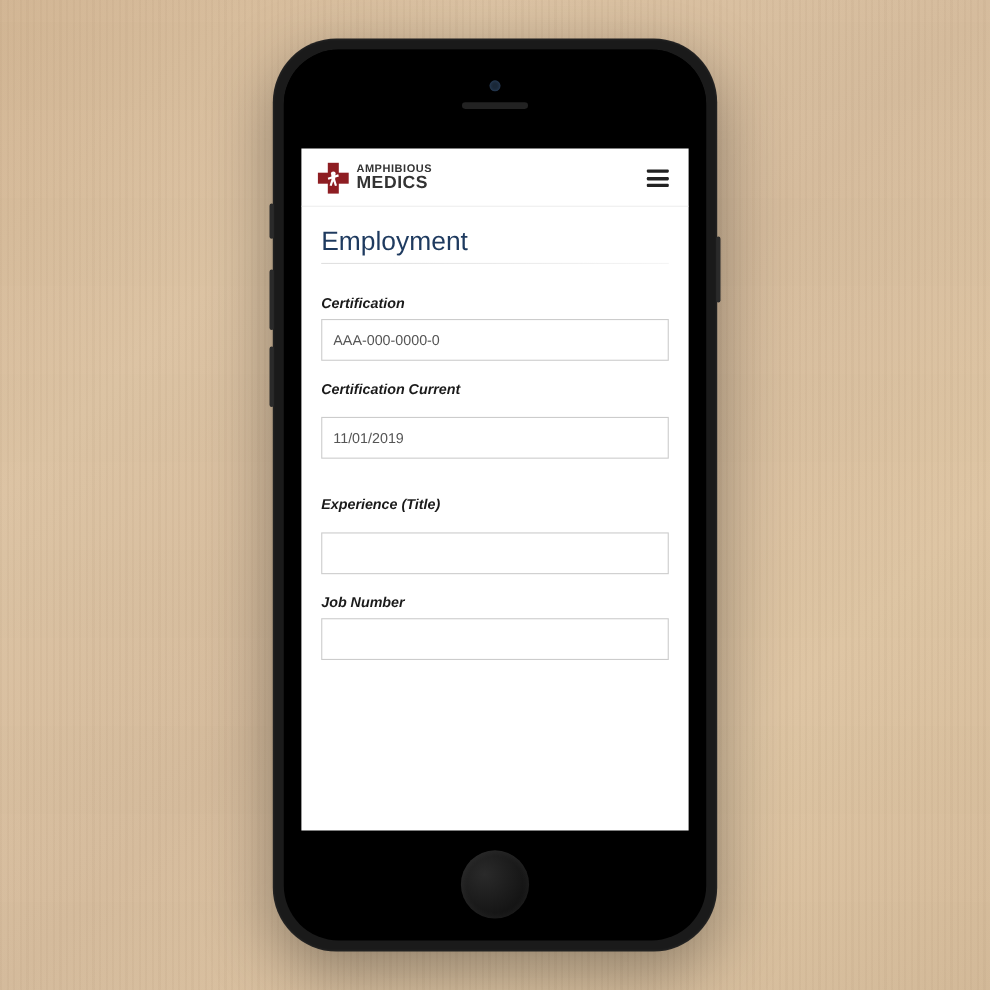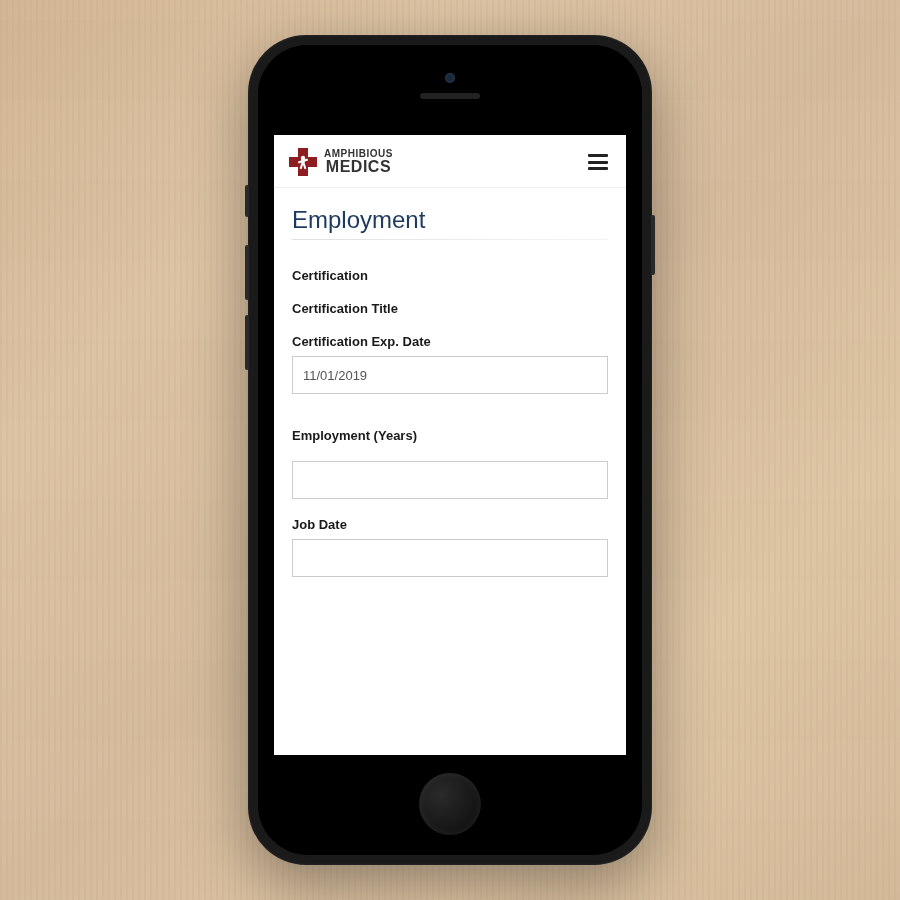--- a/index.html
+++ b/index.html
@@ -91,21 +91,20 @@
       border-radius: 50%;
       background: radial-gradient(circle at 35% 35%, #2a2a2a, #0a0a0a);
       box-shadow: inset 0 0 8px rgba(255,255,255,0.08), 0 0 2px rgba(0,0,0,0.6);
     }
     .app-header {
       display: flex;
       align-items: center;
       justify-content: space-between;
       padding: 12px 18px 10px 14px;
       border-bottom: 1px solid #eee;
-      text-align: center;
     }
     .logo-block {
       display: flex;
       align-items: center;
       gap: 6px;
     }
     .logo-cross {
       width: 30px;
       height: 30px;
       position: relative;
@@ -162,20 +161,21 @@
     .form-group {
       margin-bottom: 18px;
     }
     .form-group.spaced { margin-top: 34px; }
     .form-label {
       display: block;
       font-size: 13px;
       font-weight: 700;
       color: #1a1a1a;
       margin-bottom: 7px;
+      font-style: italic;
     }
     .form-input {
       width: 100%;
       height: 38px;
       border: 1px solid #ccc;
       padding: 0 10px;
       font-size: 13px;
       color: #555;
       background: #fff;
       font-family: inherit;
@@ -221,41 +221,41 @@
             <span></span>
             <span></span>
         </div>
       </div>
 
       <div class="page-content">
         <h1 class="page-title">Employment</h1>
 
         <div class="form-group">
           <label class="form-label">Certification</label>
-        </div>
-
-        <div class="form-group">
-          <label class="form-label">Certification Title</label>
-        </div>
-
-        <div class="form-group">
-          <label class="form-label">Certification Exp. Date</label>
+          <input class="form-input" type="text" value="AAA-000-0000-0" style="">
+        </div>
+
+        <div class="form-group">
+          <label class="form-label">Certification Current</label>
+        </div>
+
+        <div class="form-group">
           <input class="form-input" type="text" value="11/01/2019" style="">
         </div>
 
         <div class="form-group spaced">
-          <label class="form-label">Employment (Years)</label>
+          <label class="form-label">Experience (Title)</label>
         </div>
 
         <div class="form-group">
           <input class="form-input" type="text" value="" style="">
         </div>
 
         <div class="form-group">
-          <label class="form-label">Job Date</label>
+          <label class="form-label">Job Number</label>
           <input class="form-input" type="text" value="" style="">
         </div>
 
       </div>
     </div>
 
     <div class="home-button"></div>
   </div>
 </div>
 

